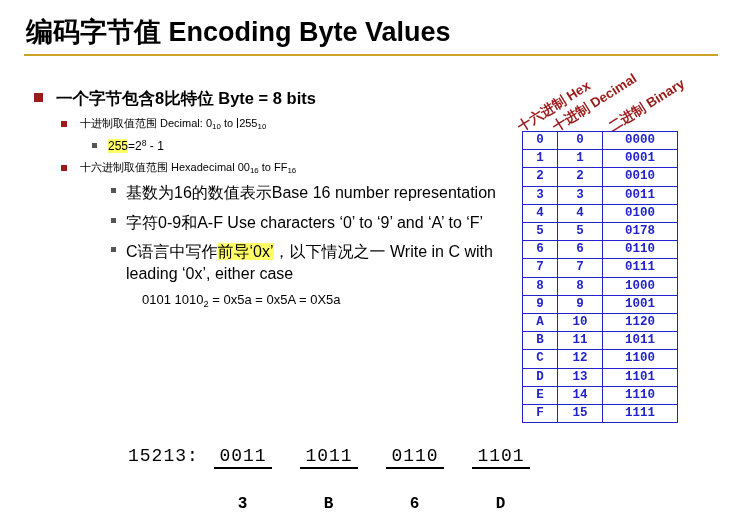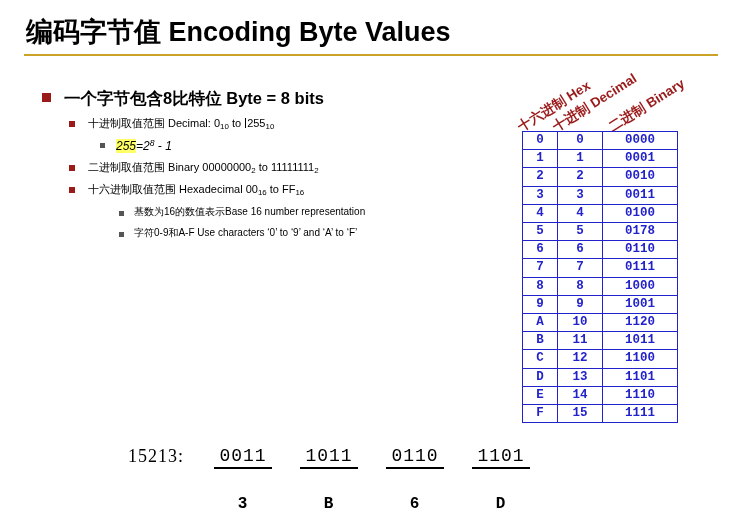--- a/index.html
+++ b/index.html
@@ -34,21 +34,21 @@
     position: absolute;
     left: 24px;
     top: 54px;
     width: 694px;
     height: 2px;
     background: #c9a227;
   }
   
   .bullets {
     position: absolute;
-    left: 40px;
+    left: 32px;
     top: 88px;
     width: 500px;
   }
   .b1 {
     position: relative;
     padding-left: 24px;
     font-size: 16.5px;
     font-weight: bold;
     margin-bottom: 7px;
     line-height: 1.25;
@@ -77,35 +77,34 @@
     height: 6px;
     background: #9b1b1b;
   }
   .b3 {
     position: relative;
     padding-left: 20px;
     margin-left: 56px;
     font-size: 12px;
     margin-bottom: 5px;
     line-height: 1.3;
-    font-style: italic;
   }
   .b3 .mk {
     position: absolute;
     left: 4px;
     top: 5px;
     width: 5px;
     height: 5px;
     background: #555555;
   }
   .b4 {
     position: relative;
     padding-left: 18px;
     margin-left: 76px;
-    font-size: 10px;
+    font-size: 16px;
     margin-bottom: 8px;
     line-height: 1.35;
     max-width: 400px;
   }
   .b4 .mk {
     position: absolute;
     left: 3px;
     top: 6px;
     width: 5px;
     height: 5px;
@@ -178,21 +177,20 @@
     left: 128px;
     top: 446px;
     font-family: "Liberation Mono", monospace;
     font-size: 18px;
     letter-spacing: 1px;
   }
   .bottom .lab {
     position: absolute;
     left: 0;
     top: 0;
-    font-family: Liberation Serif, serif;
   }
   .grp {
     position: absolute;
     top: 0;
     text-align: center;
     width: 58px;
   }
   .grp .bits {
     border-bottom: 2px solid #000;
     padding-bottom: 1px;
@@ -227,41 +225,44 @@
     <div class="b2">
       <span class="mk"></span>
       <span>十进制取值范围 Decimal: 0</span><sub>10</sub><span> to </span><span class="cursor"></span><span>255</span><sub>10</sub>
     </div>
 
     <div class="b3">
       <span class="mk"></span>
       <span class="hl">255</span><span>=2</span><sup>8</sup><span> - 1</span>
     </div>
 
+
     <div class="b2">
       <span class="mk"></span>
-      <span>二进制取值范围 Binary 00000000</span><sub>2</sub><span> to 11111111</span><sub>2</sub>
-    </div>
-
-    <div class="b2">
-      <span class="mk"></span>
       <span>十六进制取值范围 Hexadecimal 00</span><sub>16</sub><span> to FF</span><sub>16</sub>
     </div>
 
     <div class="b4">
       <span class="mk"></span>
       <span>基数为16的数值表示Base 16 number representation</span>
     </div>
 
     <div class="b4">
       <span class="mk"></span>
       <span>字符0-9和A-F Use characters ‘0’ to ‘9’ and ‘A’ to ‘F’</span>
     </div>
 
-
+    <div class="b4">
+      <span class="mk"></span>
+      <span>C语言中写作</span><span class="hl">前导‘0x’</span><span>，以下情况之一  Write in C with leading ‘0x’, either case</span>
+    </div>
+
+    <div class="plain">
+      <span>0101 1010</span><sub>2</sub><span> = 0x5a = 0x5A = 0X5a</span>
+    </div>
 
   </div>
 
   <div class="rot rot-hex">十六进制 Hex</div>
   <div class="rot rot-dec">十进制 Decimal</div>
   <div class="rot rot-bin">二进制 Binary</div>
 
   <div class="table-wrap">
     <table class="hexbin">
       <tbody>

